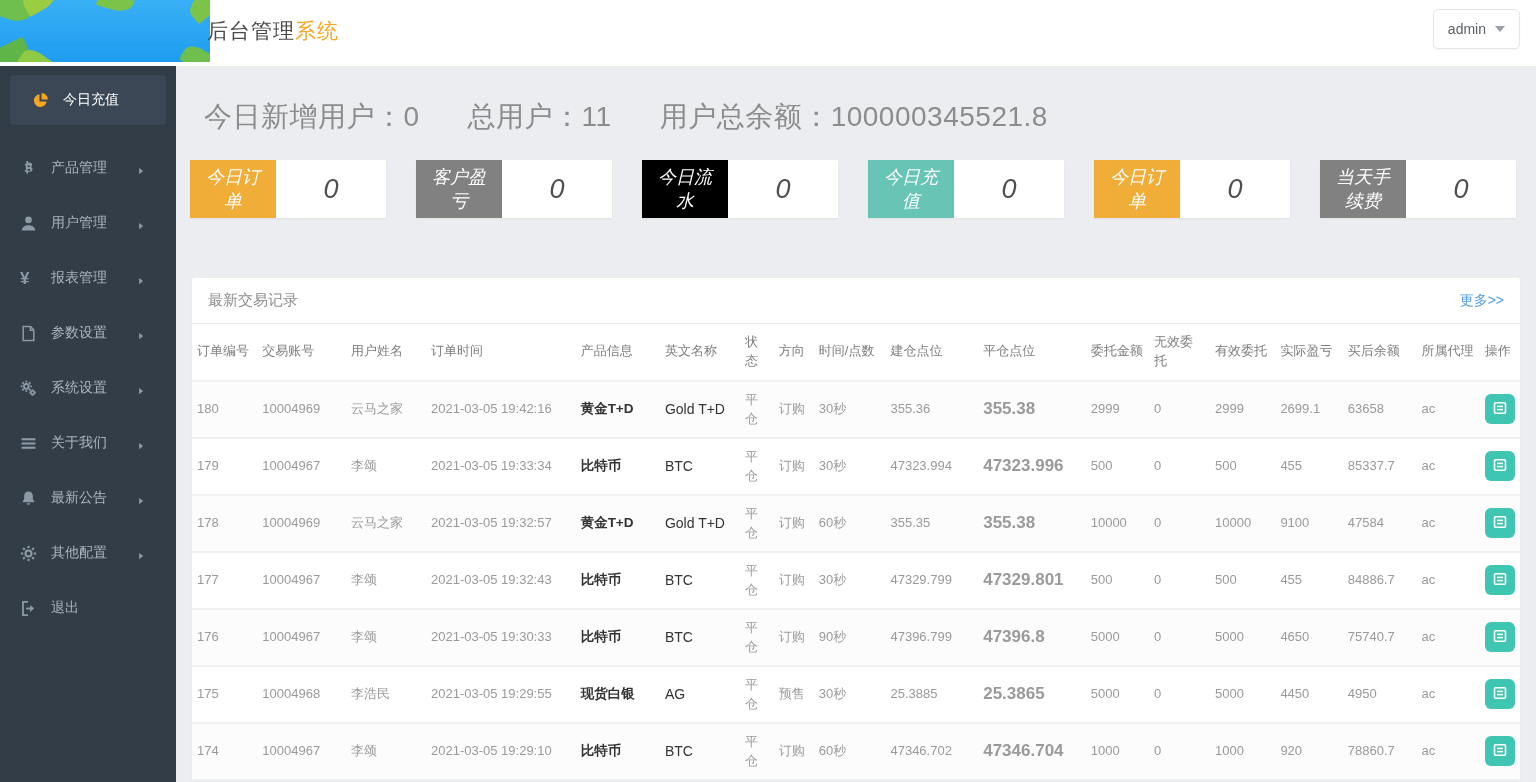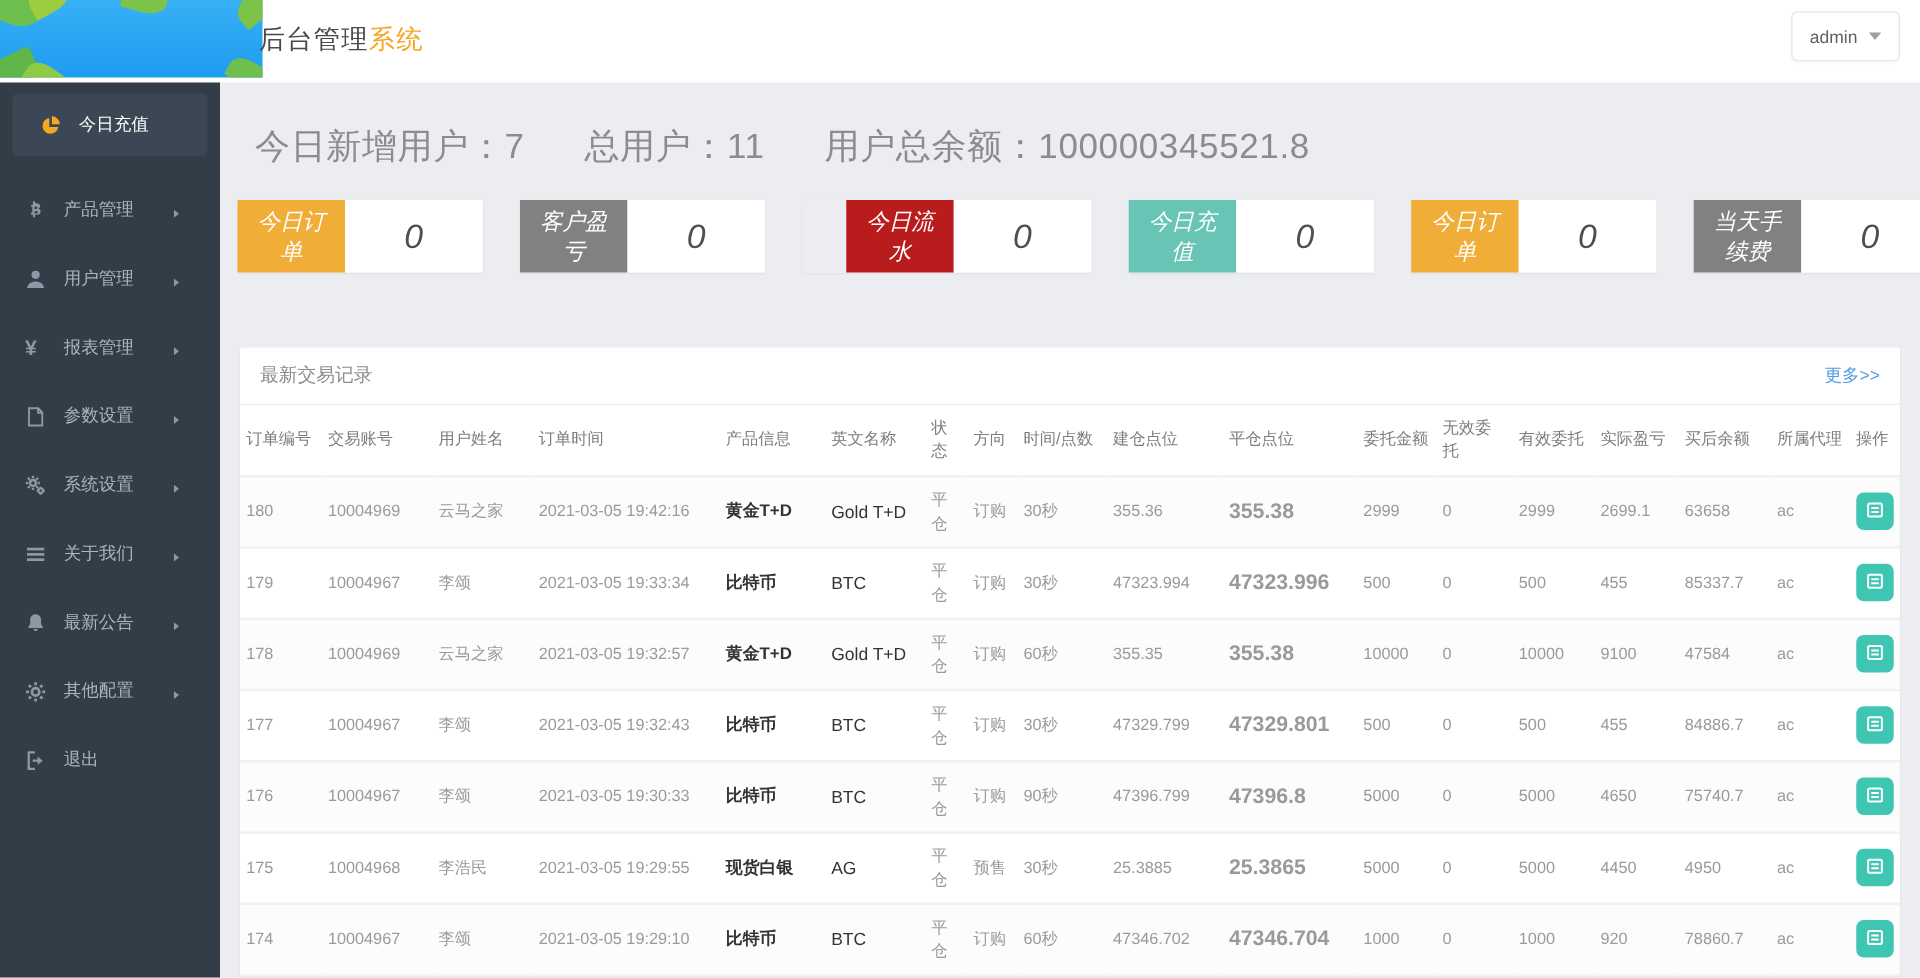--- a/index.html
+++ b/index.html
@@ -231,35 +231,35 @@
           <path d="M9.5 4.8l3.8 3.2-3.8 3.2" fill="currentColor" stroke="none"></path>
           <line x1="5.8" y1="8" x2="10" y2="8"></line>
         </svg>
       </span>
       <span class="lbl">退出</span>
     </div>
   </aside>
 
 <main class="main">
   <div class="stats-row" id="stats">
-      <div class="stat-item">今日新增用户：7</div>
+      <div class="stat-item">今日新增用户：0</div>
       <div class="stat-item">总用户：11</div>
       <div class="stat-item">用户总余额：100000345521.8</div>
     </div>
   <div class="cards-row" id="cards">
       <div class="stat-card">
         <div class="tag" style="background: rgb(240, 173, 56);">今日订单</div>
         <div class="val">0</div>
       </div>
       <div class="stat-card">
         <div class="tag" style="background: rgb(129, 129, 129);">客户盈亏</div>
         <div class="val">0</div>
       </div>
       <div class="stat-card">
-        <div class="tag" style="background: #b91c1c; margin-left: 35px;">今日流水</div>
+        <div class="tag" style="background: #000000;">今日流水</div>
         <div class="val">0</div>
       </div>
       <div class="stat-card">
         <div class="tag" style="background: rgb(104, 196, 181);">今日充值</div>
         <div class="val">0</div>
       </div>
       <div class="stat-card">
         <div class="tag" style="background: rgb(240, 173, 56);">今日订单</div>
         <div class="val">0</div>
       </div>

